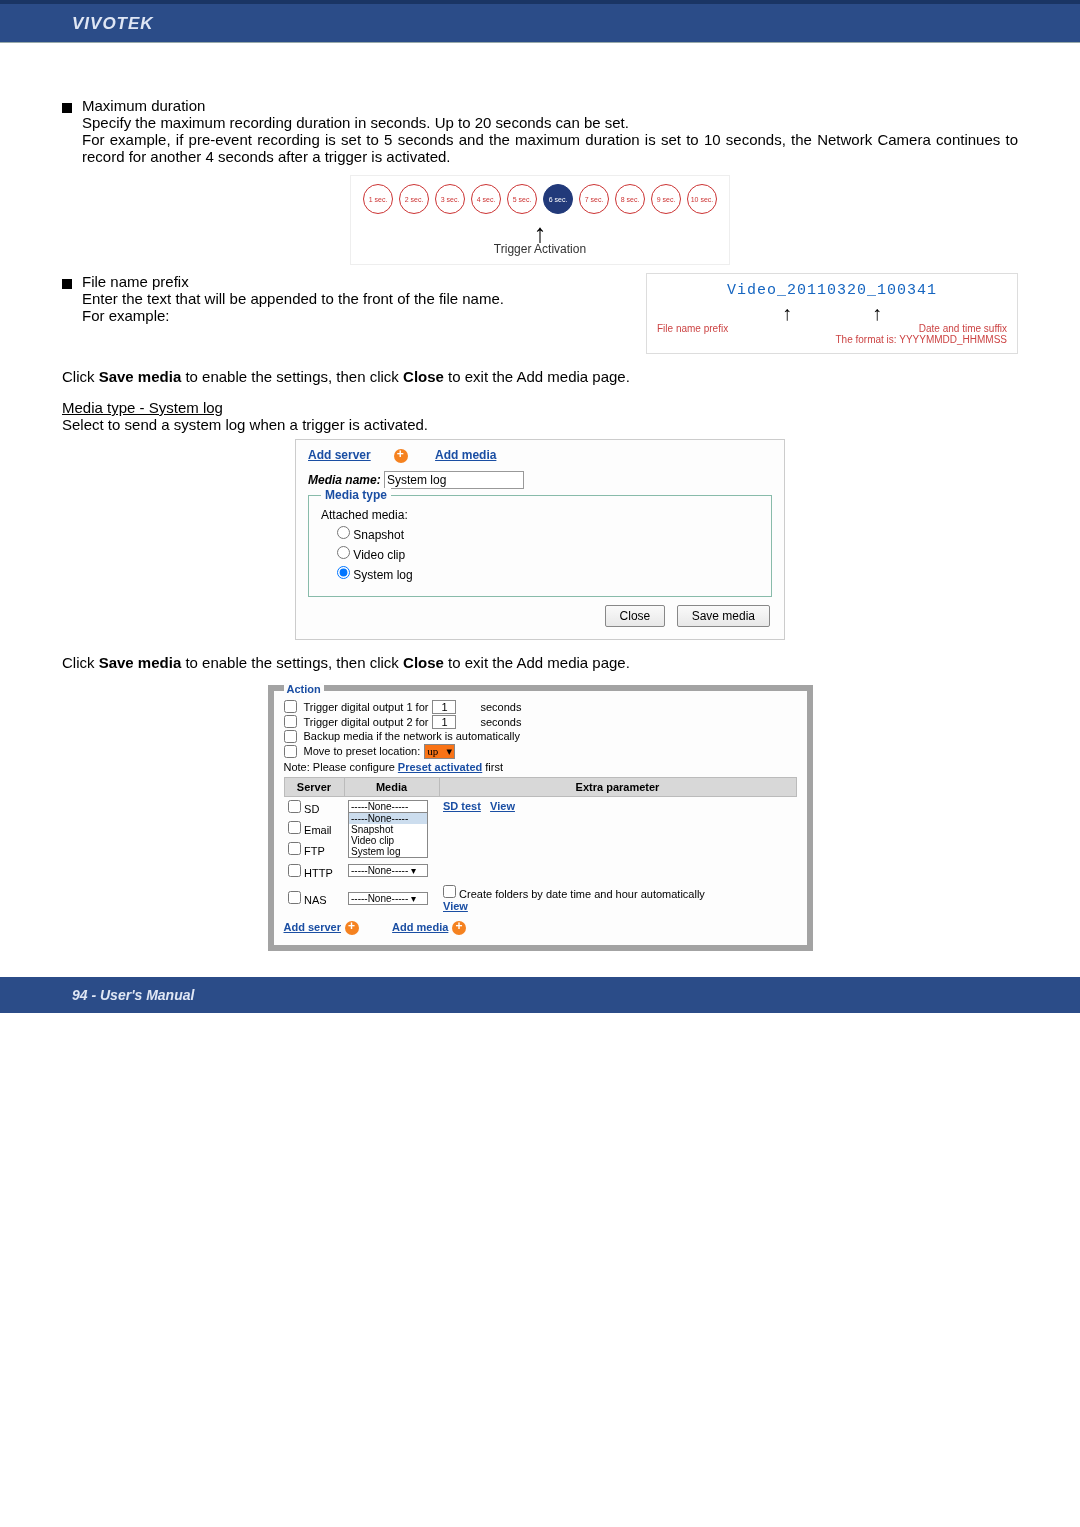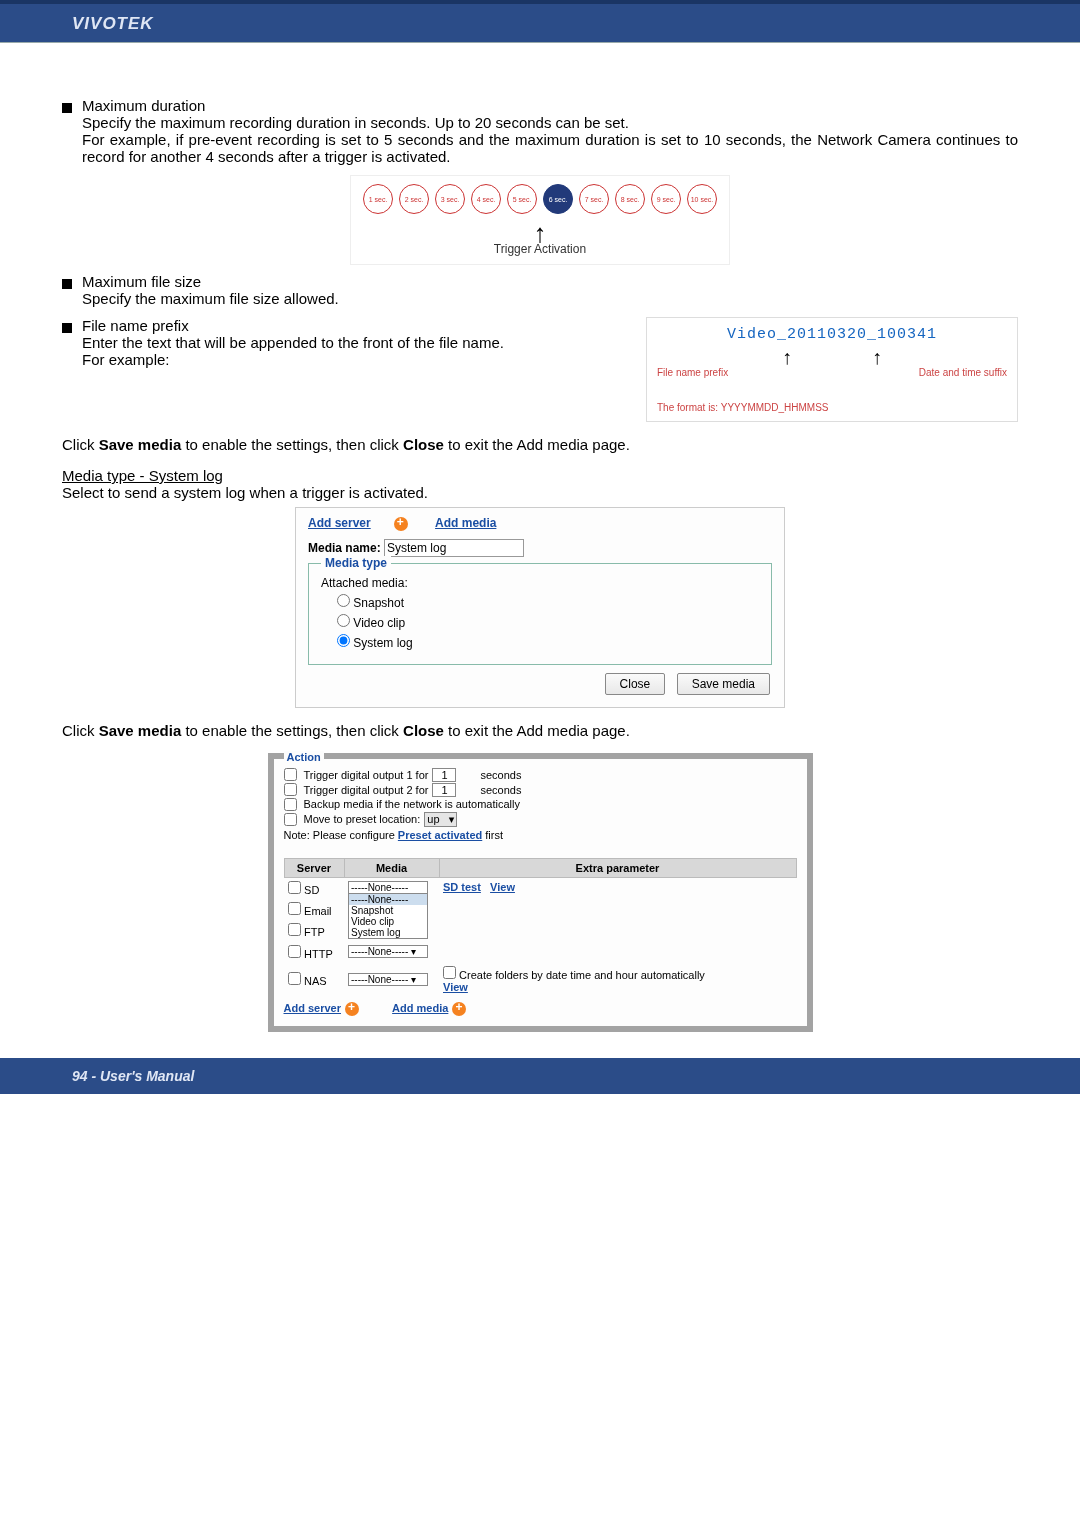--- a/index.html
+++ b/index.html
@@ -51,39 +51,39 @@
   }
   .trigger-label { font-size:12px; color:#333; margin-top:-4px;}
   
   .two-col { display:flex; align-items:flex-start; gap:4px;}
   .prefix-box {
     border:1px solid #ddd; padding:8px 10px; font-size:11px; width:372px;
   }
   .prefix-filename { color:#1565c0; font-family: "Courier New", monospace; font-size:15px; text-align:center; margin-bottom:4px; letter-spacing:1px;}
   .prefix-arrows { display:flex; justify-content:center; gap:80px; font-size:20px; line-height:1;}
   .prefix-labels { display:flex; justify-content:space-between; color:#c44; font-size:10px;}
-  .format-line { color:#c44; font-size:10px; text-align:left;margin-top:24px;}
+  .format-line { color:#c44; font-size:10px; text-align:right;}
   .para { margin: 14px 0; }
   .underline { text-decoration: underline;}
   
   .panel {
     width: 490px; margin: 6px auto; border:1px solid #ccc; background:#fdfdfd;
     font-size:12px; padding: 8px 12px 12px 12px;
   }
   .panel-tabs { margin-bottom:8px;}
   .panel-tab { color:#1a4ea3; text-decoration:underline; font-weight:bold; font-size:12px; margin-right:22px;}
   .orange-bubble {
     display:inline-block; width:14px; height:14px; background:#f58220; border-radius:50%;
     position:relative; vertical-align:middle; margin-left:1px;
   }
   .orange-bubble::after{
     content:'+'; color:#fff; position:absolute; top:-2px; left:3px; font-size:12px; font-weight:bold;
   }
   .field-row { margin:6px 0; }
-  .field-label { font-weight:bold; }
+  .field-label { font-weight:bold;font-style:italic; }
   input.text {
     border:1px solid #999; padding:1px 2px; font-size:12px; background:#fff;
   }
   .fieldset {
     border:1px solid #8ba; padding:10px 12px; margin-top:6px;
   }
   .legend { color:#1a4ea3; font-weight:bold; font-size:12px; position:relative; top:-18px; background:#fdfdfd; padding:0 4px;}
   .radio-row { margin:4px 0 4px 16px; font-size:12px;}
   .btn {
     border:1px solid #888; background:linear-gradient(#fafafa,#e8e8e8);
@@ -92,38 +92,38 @@
   .btn-row { text-align:right; margin:8px 2px 0 0;}
   
   .action-panel {
     width: 545px; margin: 6px auto; border:6px solid #a3a3a3; background:#fdfdfd;
     font-size:11px; padding: 4px 10px 10px 10px;
   }
   .legend2 { color:#1a4ea3; font-weight:bold; font-size:11px; position:relative; top:-12px; background:#fdfdfd; padding:0 3px;}
   .action-row { margin:1px 0; display:flex; align-items:center; gap:4px;}
   .action-row input[type=checkbox]{ margin-right:3px;}
   .tiny-input { width:24px; border:1px solid #888; font-size:11px; text-align:center;}
-  .action-table { width:100%; border-collapse:collapse; margin-top:17px;}
+  .action-table { width:100%; border-collapse:collapse; margin-top:4px;}
   .action-table th { background:#d8d8d8; border:1px solid #bbb; font-size:11px; padding:3px 5px; text-align:center;}
   .action-table td { font-size:11px; padding:3px 4px; vertical-align:top;}
   .sel {
     border:1px solid #888; font-size:10px; background:#fff; width:80px;
   }
   .drop-open {
     border:1px solid #888; font-size:10px; background:#fff; width:80px;
   }
   .drop-open .opt { padding:0 2px;}
   .drop-open .opt.hl { background:#cde; }
   .link-u { color:#1a4ea3; text-decoration:underline; font-weight:bold;}
   .footer-bar {
     background:#2b4c88; color:#dfe6f4; font-style:italic; padding:10px 18px 10px 72px; font-size:14px;
     font-weight:bold;
   }
   .note { font-size:11px;}
-  .preset-sel { border:1px solid #888; font-size:11px; background:#e5e5e5; padding:0 2px;}
+  .preset-sel { border:1px solid #888; font-size:11px; background:#f97316; padding:0 2px;font-family:Liberation Serif, serif;}
 </style>
 </head>
 <body>
 
 <div class="header-bar">VIVOTEK</div>
 <hr class="hr-sep">
 
 <div class="content">
 
   <div class="bullet-block">
@@ -145,27 +145,20 @@
       <div class="sec-pill active">6 sec.</div>
       <div class="sec-pill">7 sec.</div>
       <div class="sec-pill">8 sec.</div>
       <div class="sec-pill">9 sec.</div>
       <div class="sec-pill">10 sec.</div>
     </div>
     <div class="arrow-up">↑</div>
     <div class="trigger-label">Trigger Activation</div>
   </div>
 
-  <div class="bullet-block">
-    <div class="bullet-row">
-      <div class="bullet-sq"></div>
-      <div class="bullet-title">Maximum file size</div>
-    </div>
-    <div class="bullet-body">Specify the maximum file size allowed.</div>
-  </div>
 
   <div class="two-col">
     <div style="flex:1;">
       <div class="bullet-row">
         <div class="bullet-sq"></div>
         <div class="bullet-title">File name prefix</div>
       </div>
       <div class="bullet-body">Enter the text that will be appended to the front of the file name.</div>
       <div class="bullet-body"> For example:</div>
     </div>

